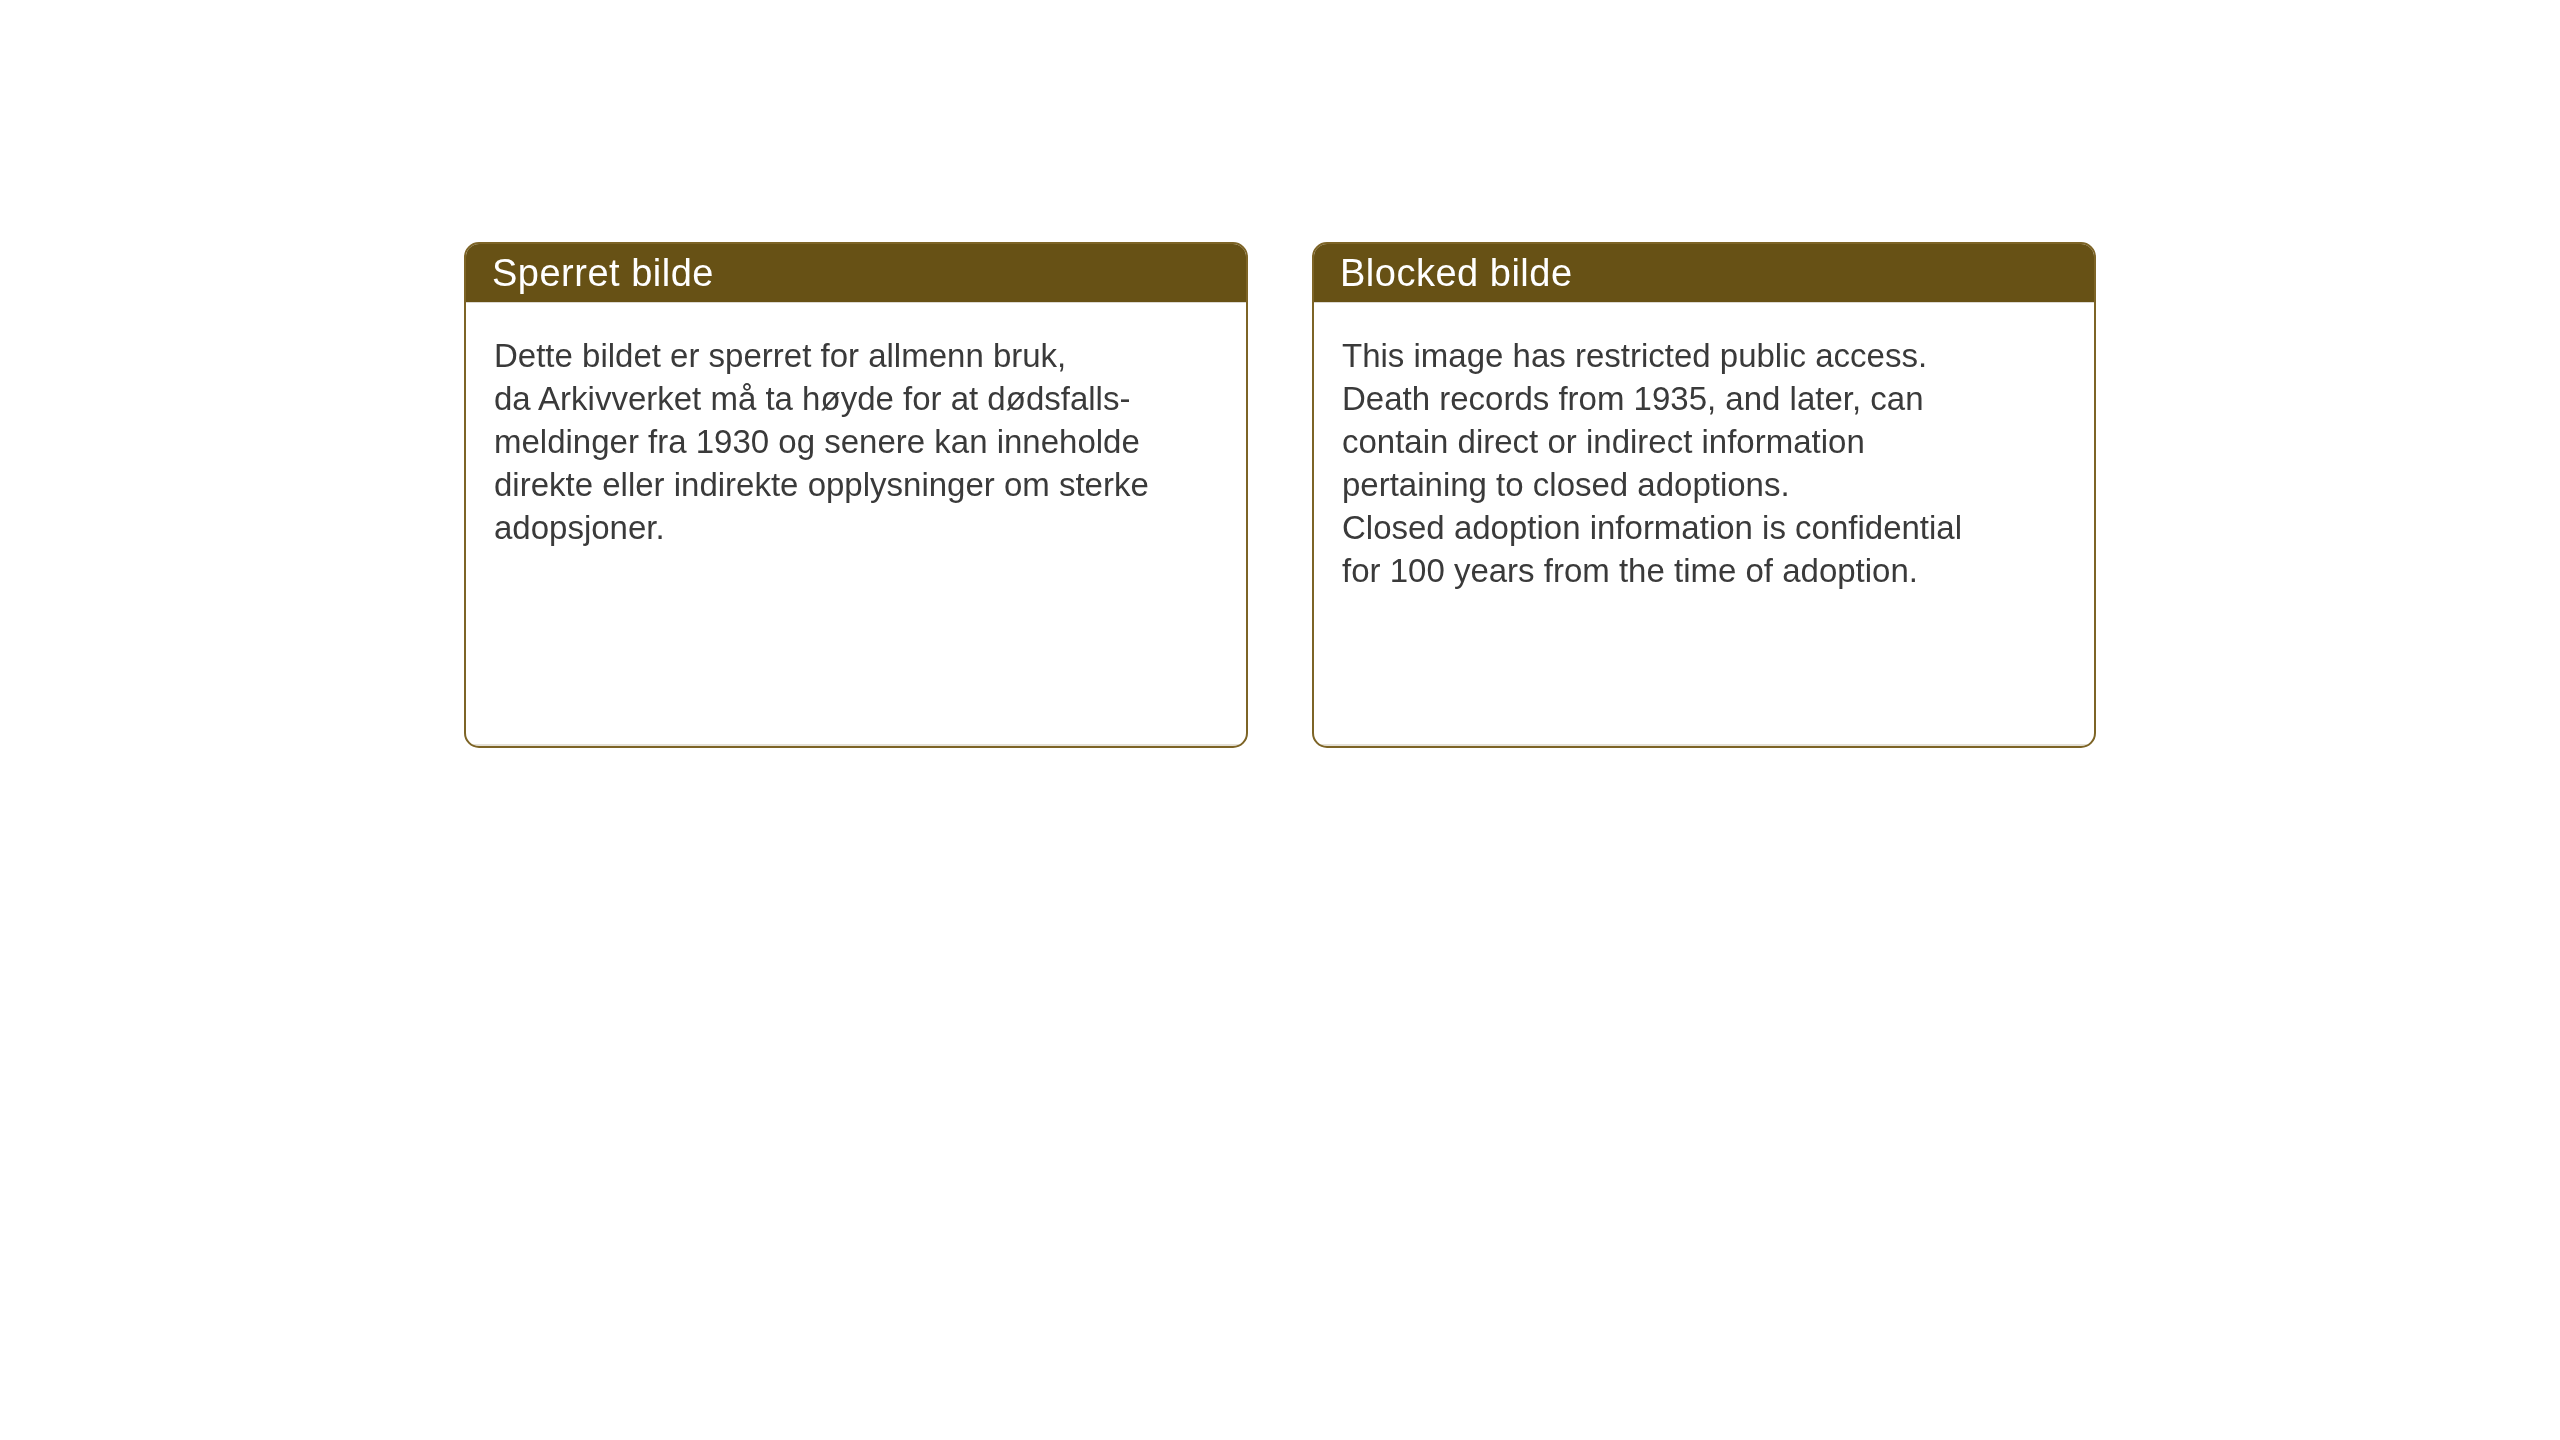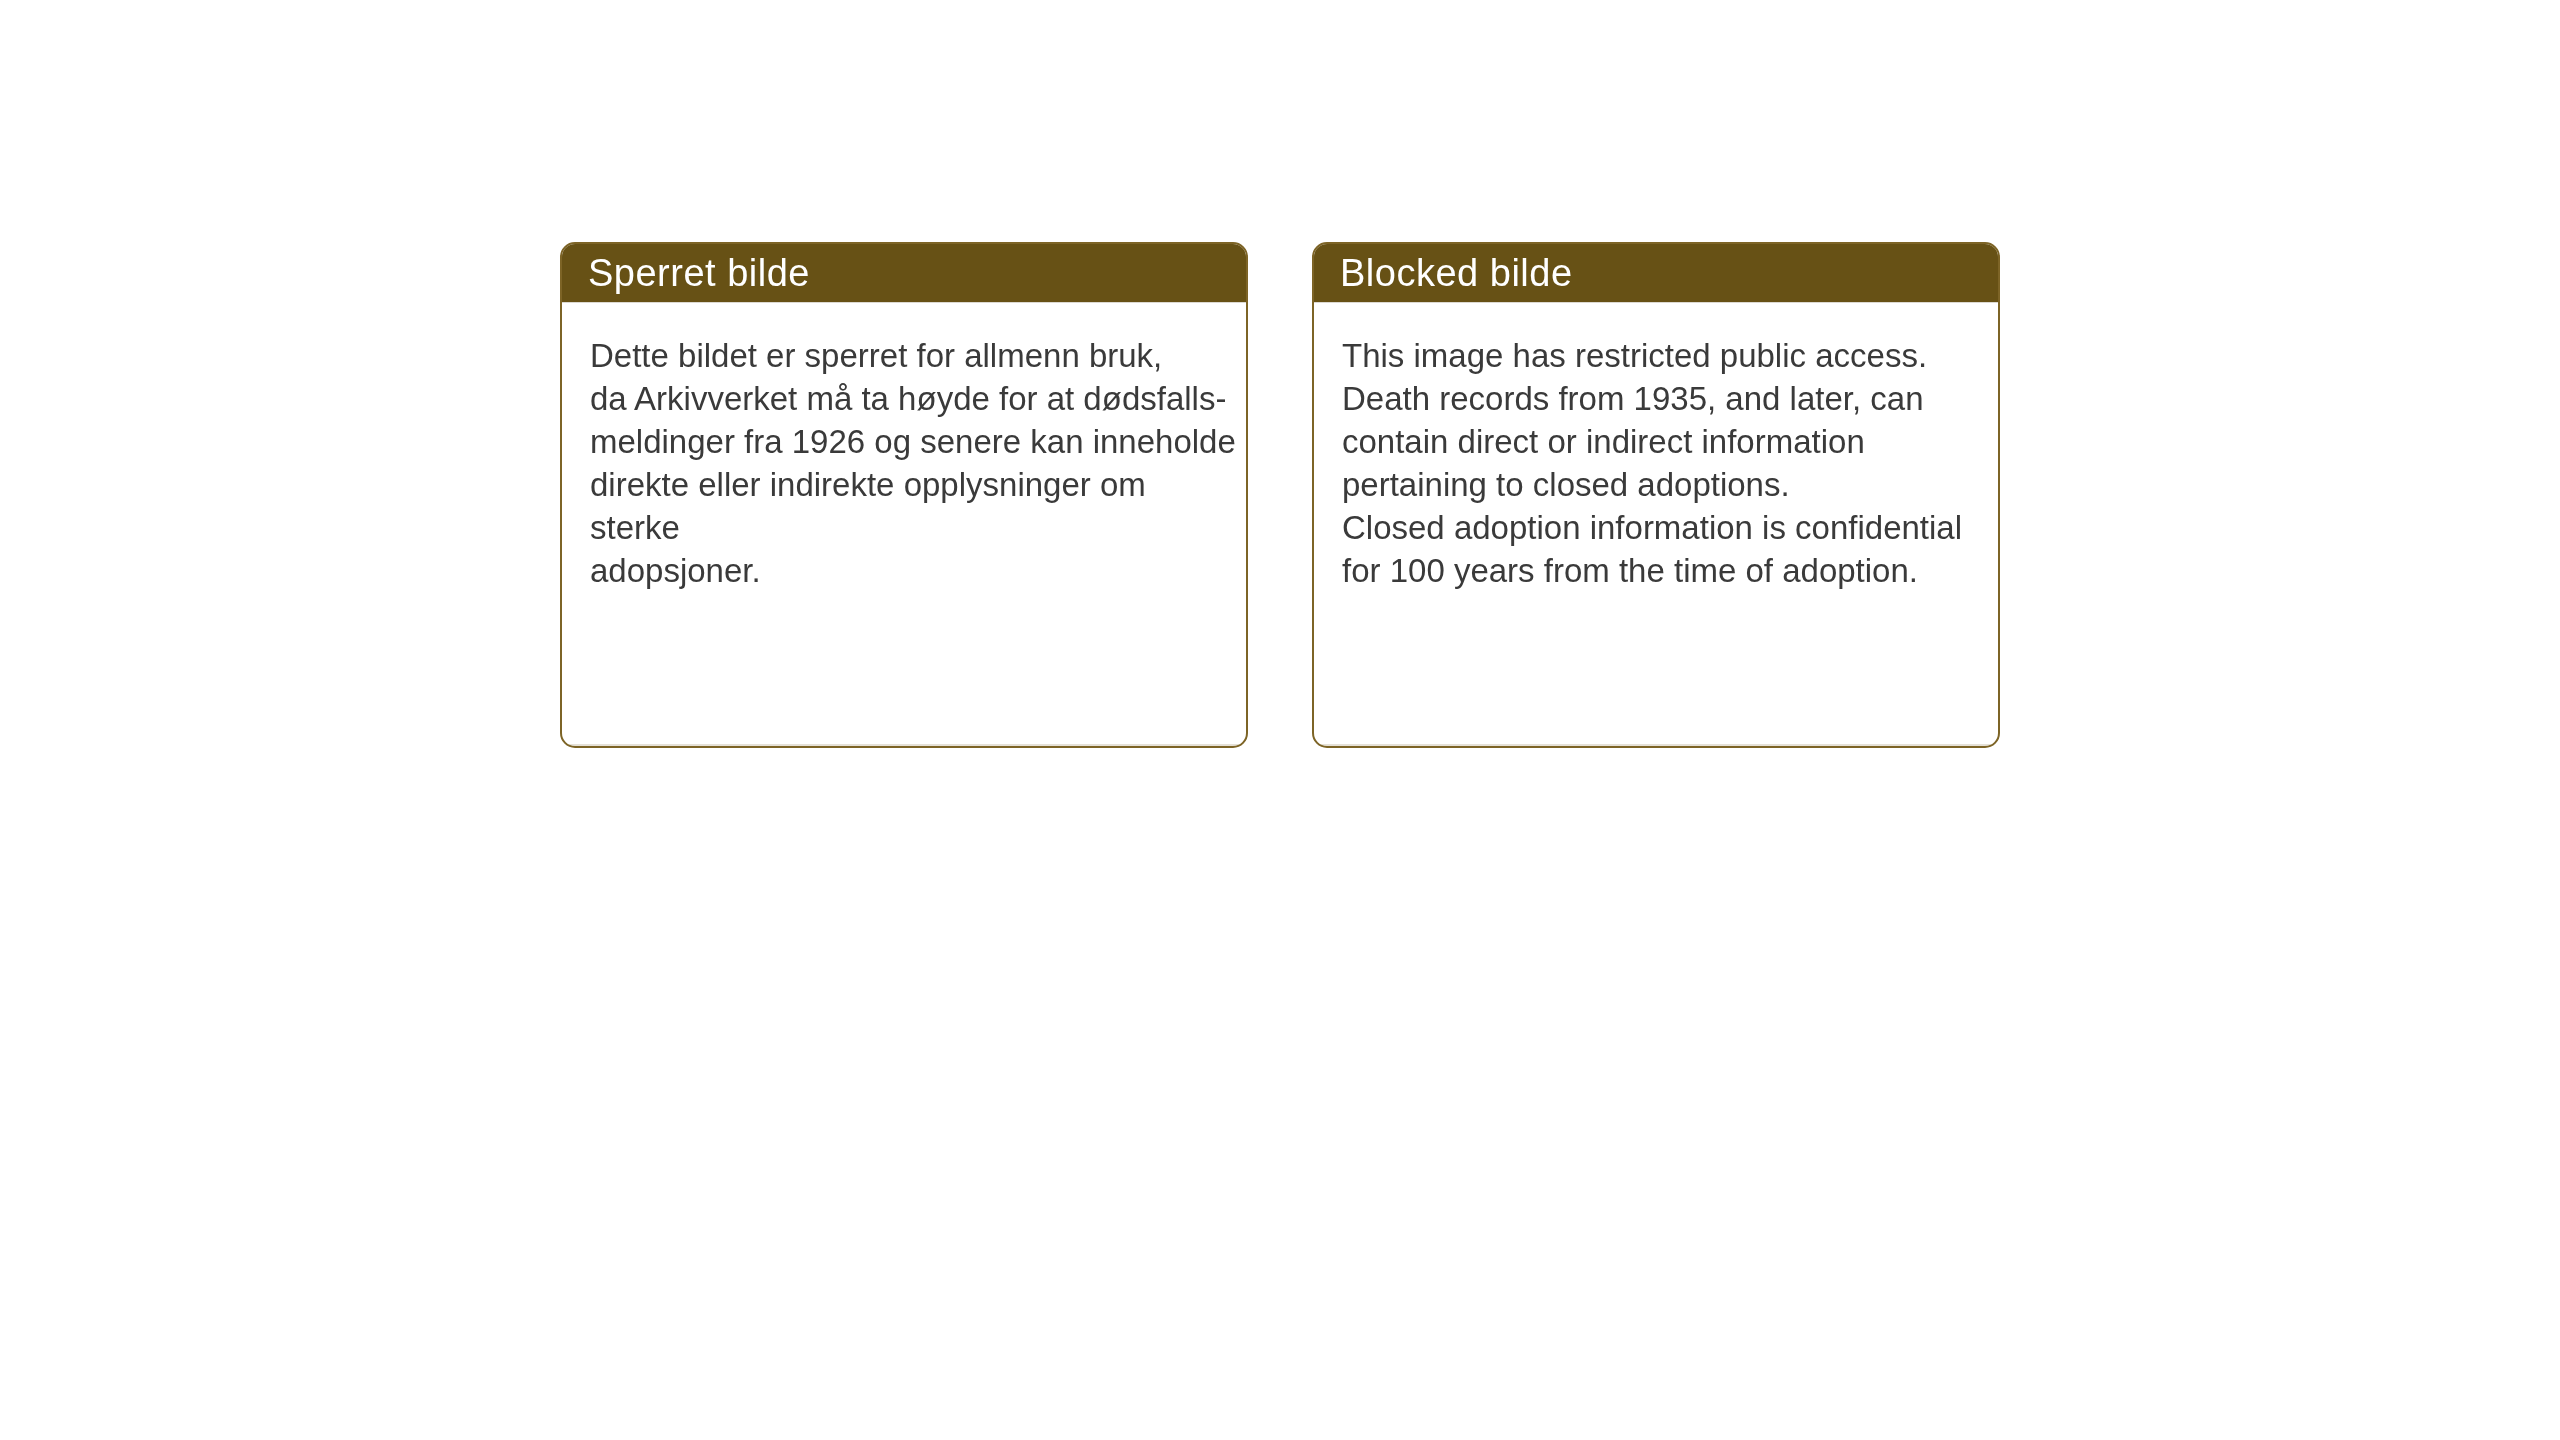--- a/index.html
+++ b/index.html
@@ -20,21 +20,21 @@
   .cards-row {
     position: absolute;
     top: 242px;
     left: 0;
     width: 2560px;
     display: flex;
     justify-content: center;
     gap: 64px;
   }
   .notice-card {
-    width: 688px;
+    width: 784px;
     height: 506px;
     background: #ffffff;
     border: 2px solid var(--card-border);
     border-radius: 15px;
     overflow: hidden;
     display: flex;
     flex-direction: column;
   }
   .card-header {
     flex: 0 0 58px;
@@ -70,21 +70,21 @@
 
 <div class="cards-row">
 
   <section class="notice-card">
     <header class="card-header">
       <span class="card-title">Sperret bilde</span>
     </header>
     <div class="card-body">
       <p class="notice-paragraph">Dette bildet er sperret for allmenn bruk,
 da Arkivverket må ta høyde for at dødsfalls-
-meldinger fra 1926 og senere kan inneholde
+meldinger fra 1930 og senere kan inneholde
 direkte eller indirekte opplysninger om sterke
 adopsjoner.</p>
     </div>
   </section>
 
   <section class="notice-card">
     <header class="card-header">
       <span class="card-title">Blocked bilde</span>
     </header>
     <div class="card-body">

